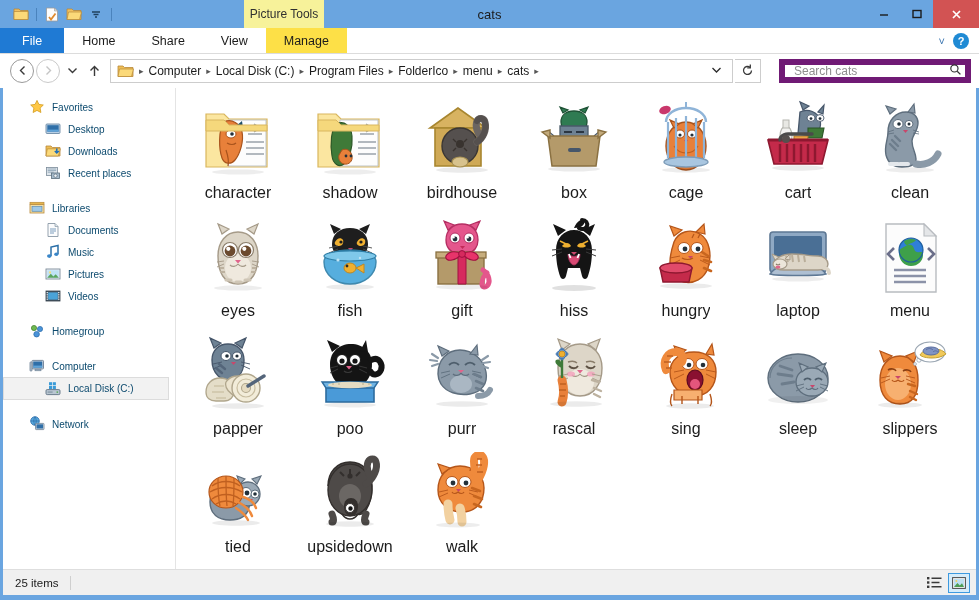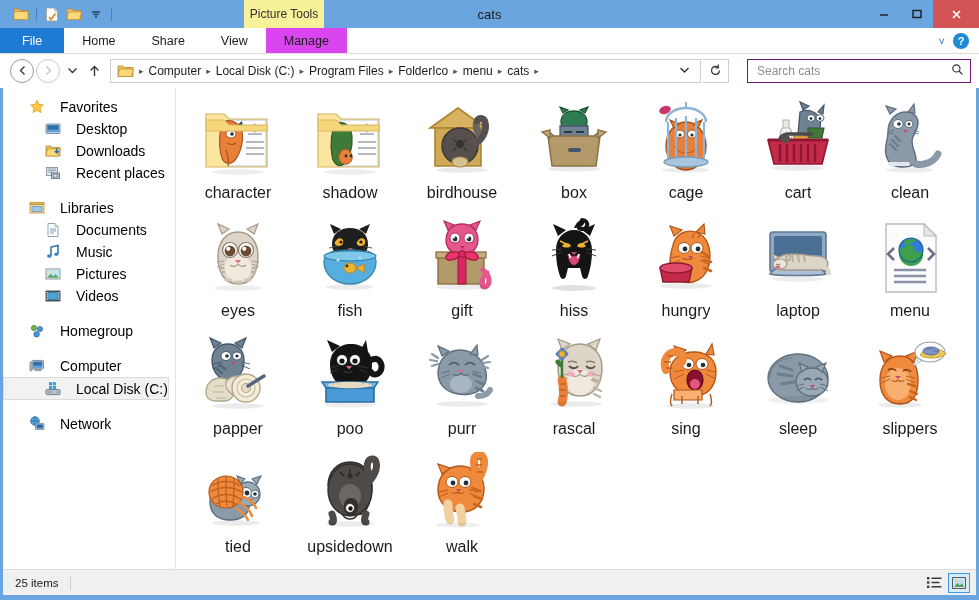--- a/index.html
+++ b/index.html
@@ -56,21 +56,21 @@
     position: relative;
     border-bottom: 1px solid #dcdcdc;
   }
   .tab {
     padding: 0 18px;
     display: flex; align-items: center;
     font-size: 12.5px; color: #1b1b1b;
     background: #ffffff;
   }
   .tab.file { background: #1f7ad4; color: #fff; padding: 0 22px; }
-  .tab.manage { background: #d946ef; }
+  .tab.manage { background: #fde047; }
   .tab-filler { flex: 1; background: #ffffff; }
   .ribbon-right { display: flex; align-items: center; gap: 8px; padding-right: 10px; }
   .chev-down { font-size: 11px; color: #3a75b0; }
   .help-btn {
     width: 16px; height: 16px; border-radius: 50%;
     background: #1f8ad4; color: #fff;
     font-size: 11px; font-weight: bold;
     display: flex; align-items: center; justify-content: center;
   }
 
@@ -106,22 +106,22 @@
     font-size: 10px; color: #2b2b2b;
   }
   .refresh-btn {
     width: 26px; height: 24px;
     border: 1px solid #cdcdcd; border-left: none;
     background: #fff;
     display: flex; align-items: center; justify-content: center;
     font-size: 13px; color: #3a3a3a;
   }
   .searchbox {
-    width: 224px; height: 24px; margin-left: 16px;
-    border: 1px solid #701a75; background: #fff;
+    width: 192px; height: 24px; margin-left: 16px;
+    border: 6px solid #701a75; background: #fff;
     display: flex; align-items: center;
     padding: 0 6px 0 9px;
   }
   .searchbox input {
     flex: 1; border: none; outline: none;
     font-size: 12px; font-family: "Liberation Sans", sans-serif;
     color: #1b1b1b; background: transparent;
   }
   .searchbox input::placeholder { color: #8e8e8e; }
 
@@ -130,22 +130,22 @@
              border-left: 3px solid #6aa5e0; border-right: 3px solid #6aa5e0; }
   .sidebar {
     width: 172px; flex: 0 0 172px;
     background: #ffffff;
     padding-top: 8px;
     overflow: hidden;
     position: relative;
   }
   .nav-item {
     display: flex; align-items: center;
-    height: 22px; padding-left: 26px; gap: 15px;
-    font-size: 14px; color: #000000;
+    height: 22px; padding-left: 26px; gap: 7px;
+    font-size: 10px; color: #0c4a6e;
     white-space: nowrap;
   }
   .nav-item.child { padding-left: 42px; }
   .nav-item.selected {
     background: #f2f2f2; border: 1px solid #dcdcdc;
     margin-right: 6px; height: 23px;
     padding-left: 41px;
   }
   .nav-gap { height: 13px; }
   .nav-ico { width: 16px; height: 16px; flex: 0 0 16px; display: block; }

